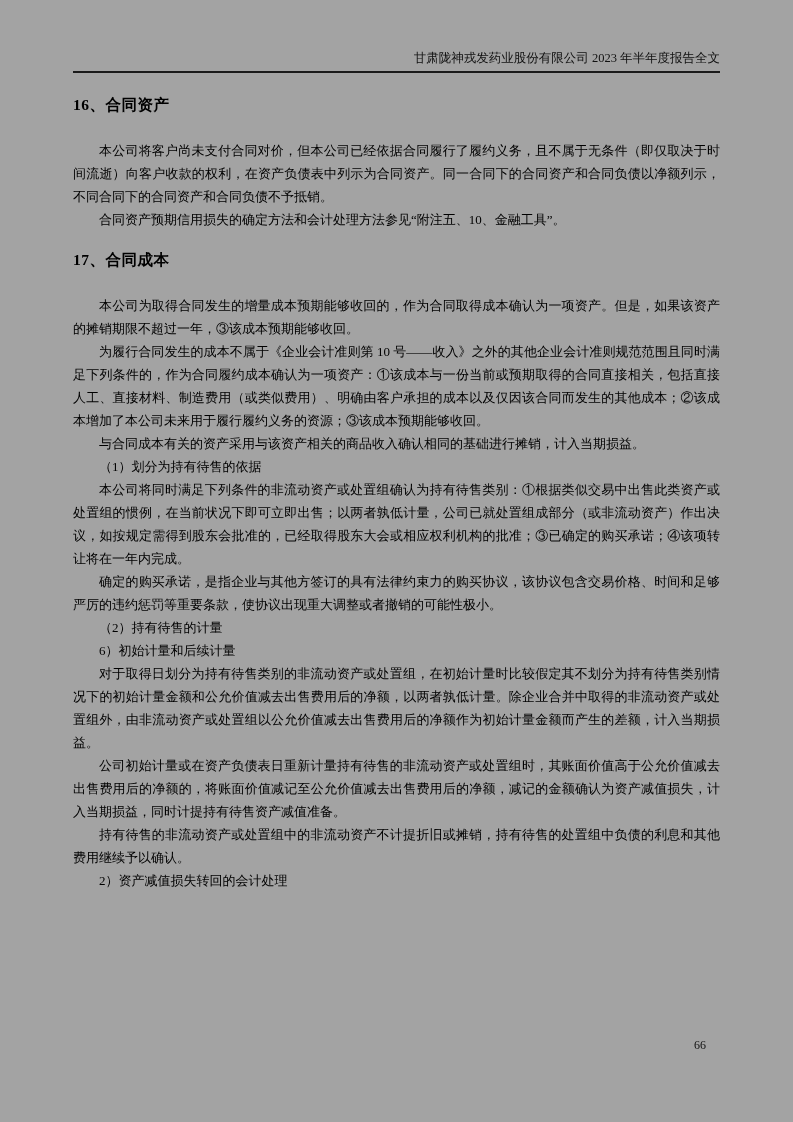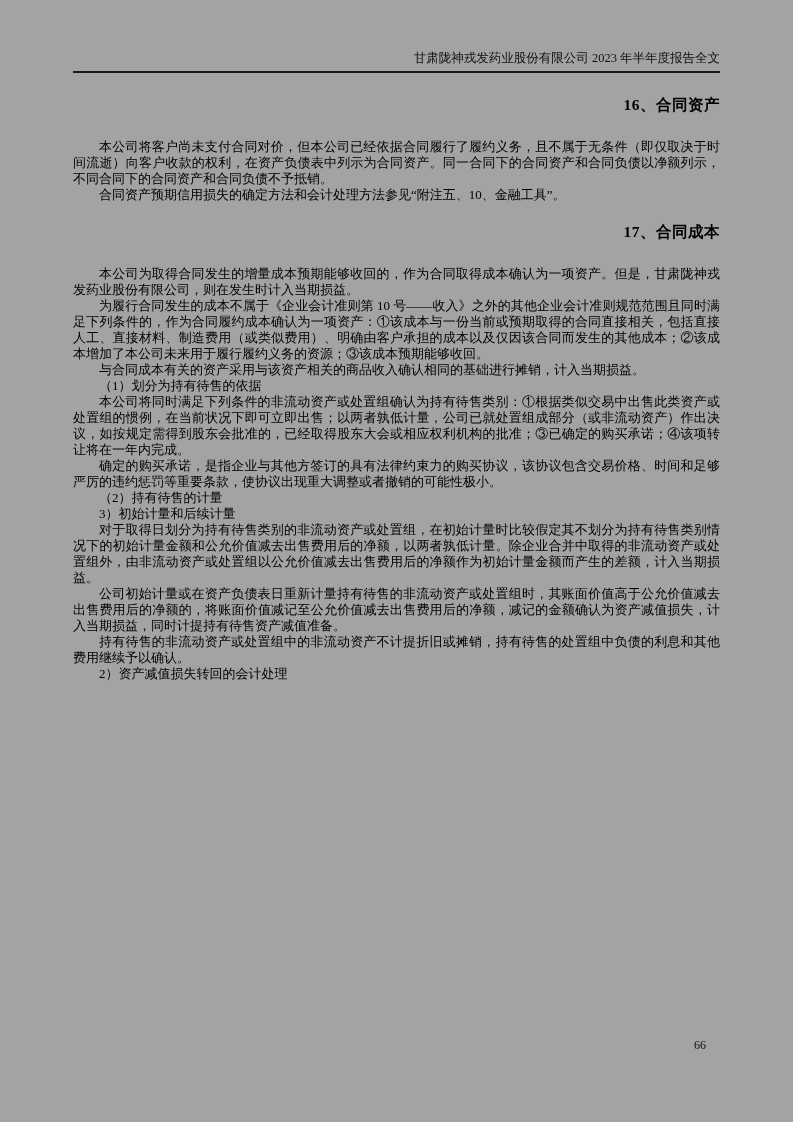--- a/index.html
+++ b/index.html
@@ -41,28 +41,27 @@
     top: 88px;
     left: 73px;
     width: 647px;
   }
   .section-heading {
     font-size: 15.5px;
     font-weight: bold;
     line-height: 21px;
     margin: 18px 0 24px 0;
     letter-spacing: 0.5px;
-    text-align: right;
   }
   .section-heading.first {
     margin-top: 6px;
   }
   .body-paragraph {
     font-size: 13px;
-    line-height: 16px;
+    line-height: 23px;
     text-align: justify;
     text-indent: 2em;
     margin: 0;
     word-break: break-all;
   }
   .page-number {
     position: absolute;
     top: 1038px;
     left: 59px;
     width: 647px;
@@ -83,31 +82,31 @@
   <div class="content">
 
     <div class="section">
       <h2 class="section-heading first">16、合同资产</h2>
       <p class="body-paragraph">本公司将客户尚未支付合同对价，但本公司已经依据合同履行了履约义务，且不属于无条件（即仅取决于时间流逝）向客户收款的权利，在资产负债表中列示为合同资产。同一合同下的合同资产和合同负债以净额列示，不同合同下的合同资产和合同负债不予抵销。</p>
       <p class="body-paragraph">合同资产预期信用损失的确定方法和会计处理方法参见“附注五、10、金融工具”。</p>
     </div>
 
     <div class="section">
       <h2 class="section-heading">17、合同成本</h2>
-      <p class="body-paragraph">本公司为取得合同发生的增量成本预期能够收回的，作为合同取得成本确认为一项资产。但是，甘肃陇神戎发药业股份有限公司，则在发生时计入当期损益。</p>
+      <p class="body-paragraph">本公司为取得合同发生的增量成本预期能够收回的，作为合同取得成本确认为一项资产。但是，如果该资产的摊销期限不超过一年，③该成本预期能够收回。</p>
       <p class="body-paragraph">为履行合同发生的成本不属于《企业会计准则第 10 号——收入》之外的其他企业会计准则规范范围且同时满足下列条件的，作为合同履约成本确认为一项资产：①该成本与一份当前或预期取得的合同直接相关，包括直接人工、直接材料、制造费用（或类似费用）、明确由客户承担的成本以及仅因该合同而发生的其他成本；②该成本增加了本公司未来用于履行履约义务的资源；③该成本预期能够收回。</p>
       <p class="body-paragraph">与合同成本有关的资产采用与该资产相关的商品收入确认相同的基础进行摊销，计入当期损益。</p>
     </div>
 
     <div class="section">
       <p class="body-paragraph">（1）划分为持有待售的依据</p>
       <p class="body-paragraph">本公司将同时满足下列条件的非流动资产或处置组确认为持有待售类别：①根据类似交易中出售此类资产或处置组的惯例，在当前状况下即可立即出售；以两者孰低计量，公司已就处置组成部分（或非流动资产）作出决议，如按规定需得到股东会批准的，已经取得股东大会或相应权利机构的批准；③已确定的购买承诺；④该项转让将在一年内完成。</p>
       <p class="body-paragraph">确定的购买承诺，是指企业与其他方签订的具有法律约束力的购买协议，该协议包含交易价格、时间和足够严厉的违约惩罚等重要条款，使协议出现重大调整或者撤销的可能性极小。</p>
       <p class="body-paragraph">（2）持有待售的计量</p>
-      <p class="body-paragraph">3）初始计量和后续计量</p>
+      <p class="body-paragraph">6）初始计量和后续计量</p>
       <p class="body-paragraph">对于取得日划分为持有待售类别的非流动资产或处置组，在初始计量时比较假定其不划分为持有待售类别情况下的初始计量金额和公允价值减去出售费用后的净额，以两者孰低计量。除企业合并中取得的非流动资产或处置组外，由非流动资产或处置组以公允价值减去出售费用后的净额作为初始计量金额而产生的差额，计入当期损益。</p>
       <p class="body-paragraph">公司初始计量或在资产负债表日重新计量持有待售的非流动资产或处置组时，其账面价值高于公允价值减去出售费用后的净额的，将账面价值减记至公允价值减去出售费用后的净额，减记的金额确认为资产减值损失，计入当期损益，同时计提持有待售资产减值准备。</p>
       <p class="body-paragraph">持有待售的非流动资产或处置组中的非流动资产不计提折旧或摊销，持有待售的处置组中负债的利息和其他费用继续予以确认。</p>
       <p class="body-paragraph">2）资产减值损失转回的会计处理</p>
     </div>
 
   </div>
 
   <div class="page-number">66</div>
 

